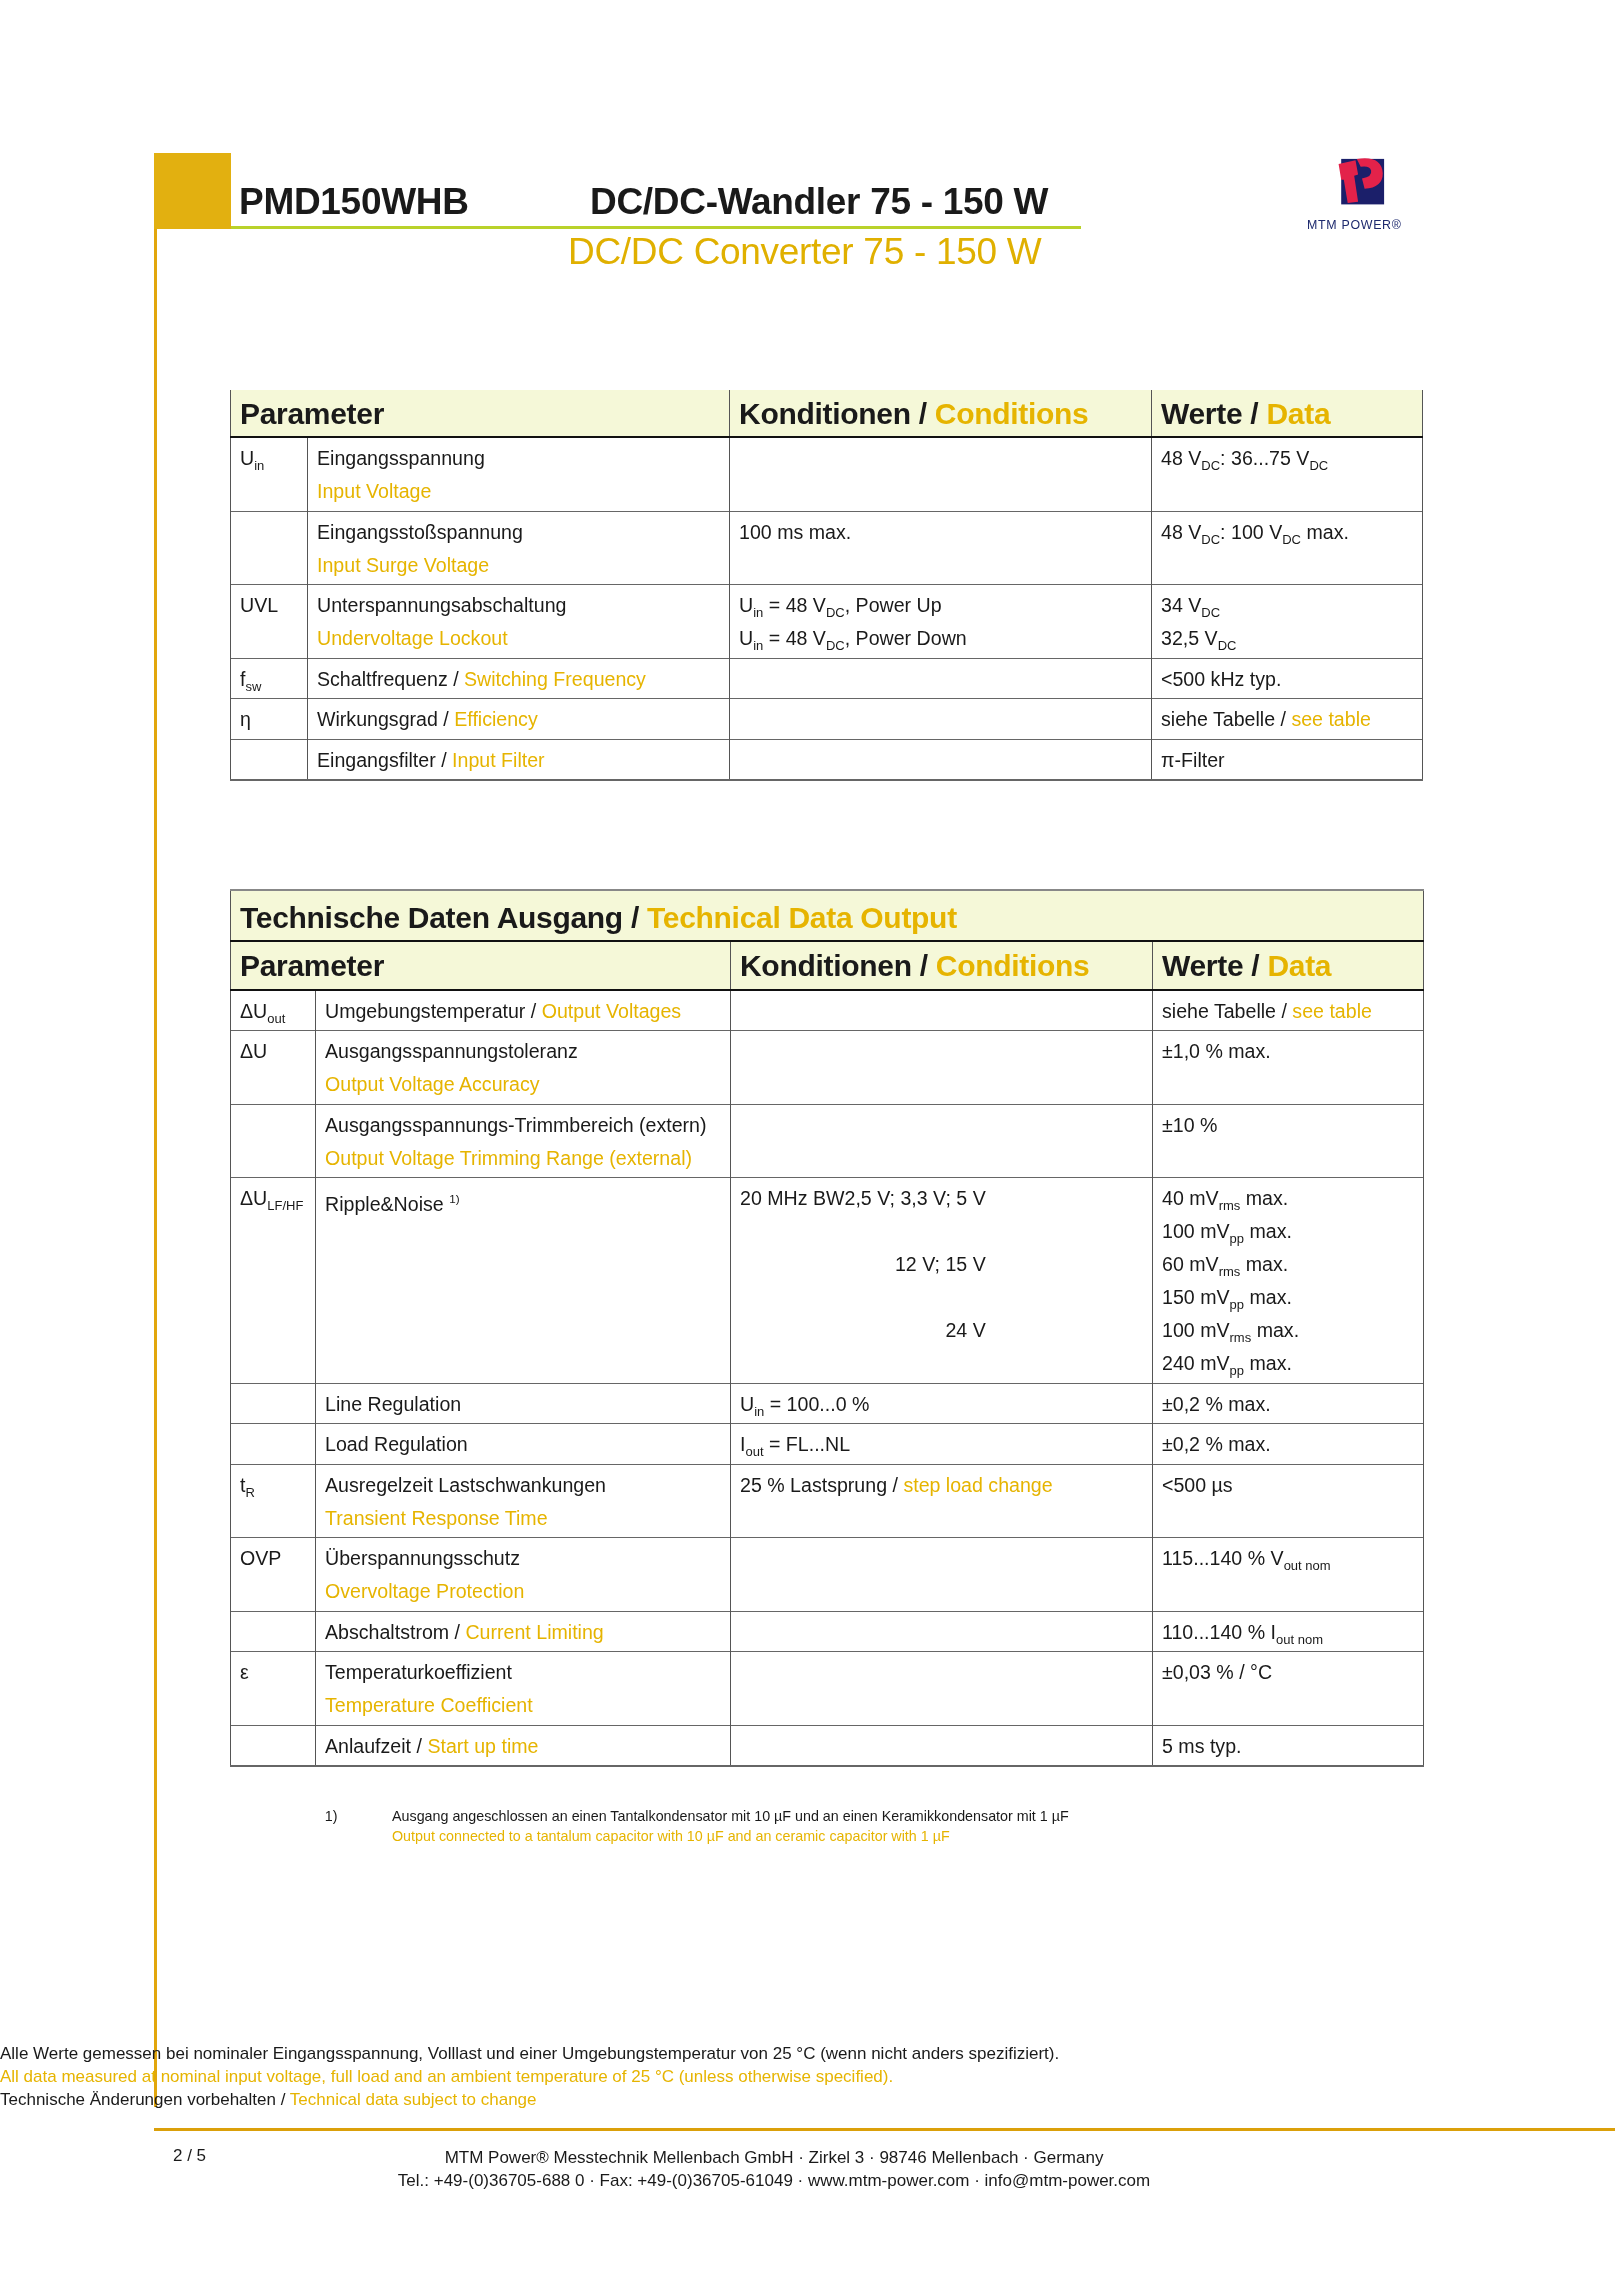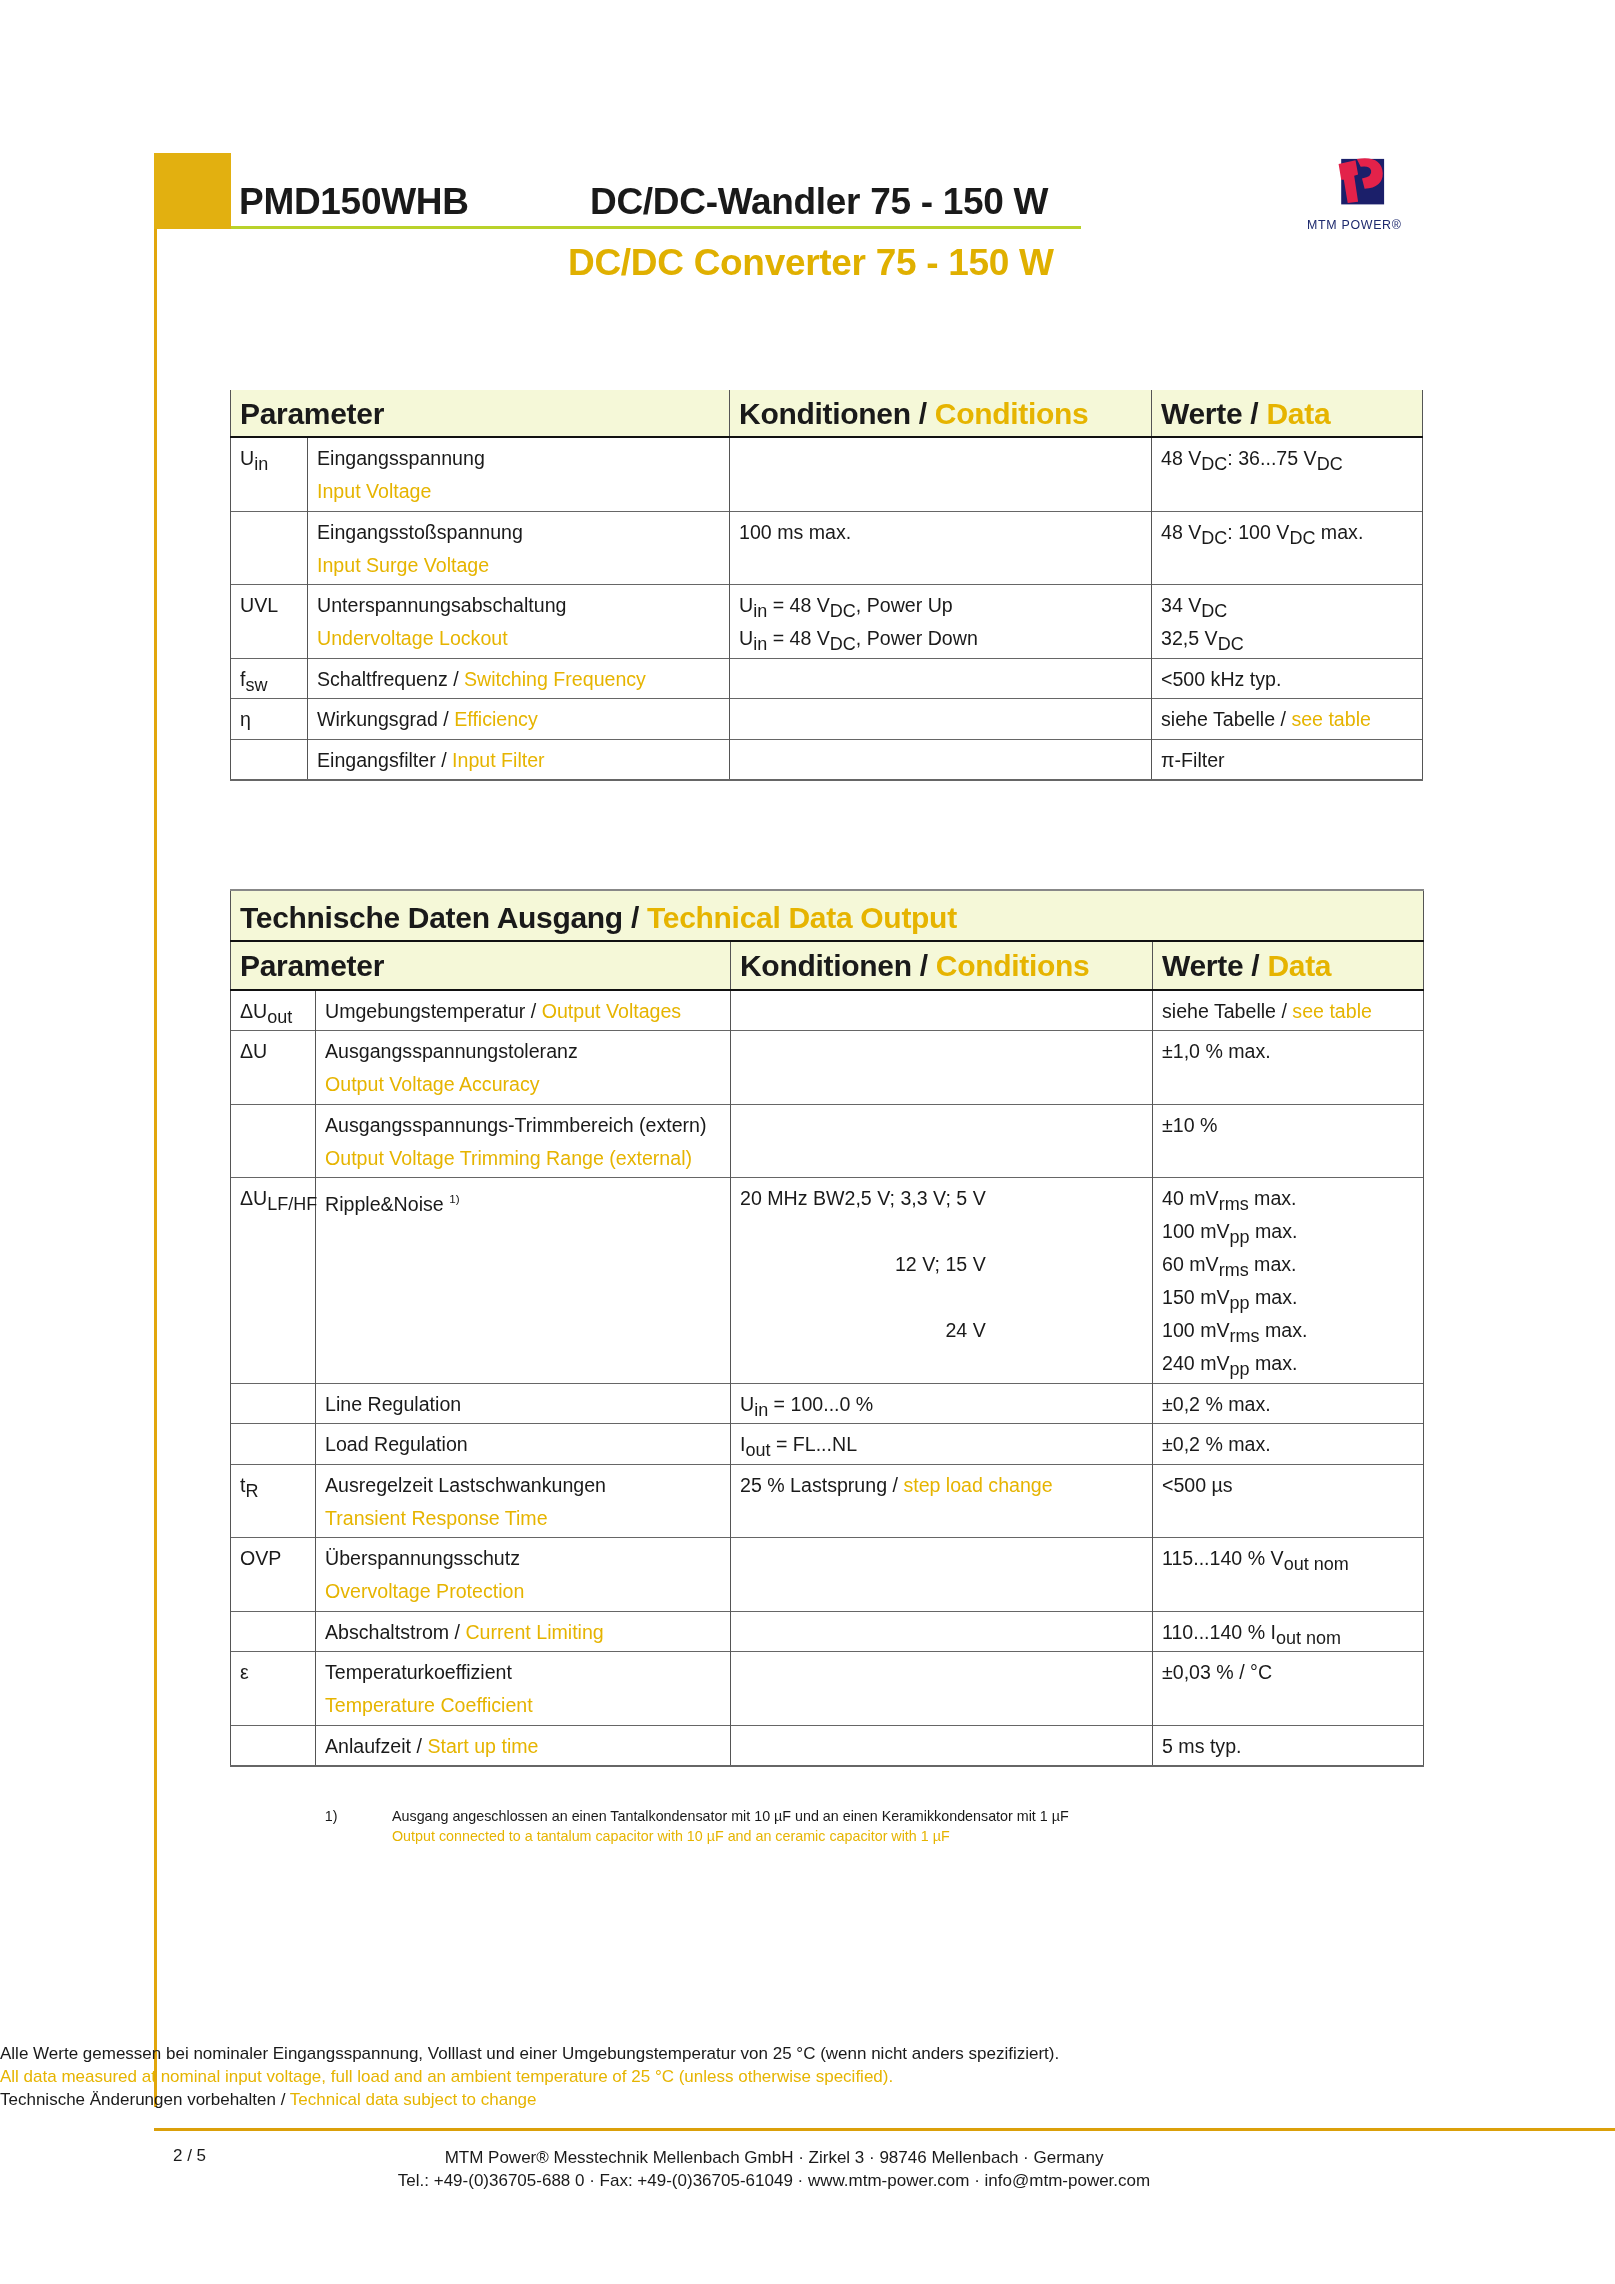--- a/index.html
+++ b/index.html
@@ -6,33 +6,33 @@
     body { width: 1616px; height: 2284px; position: relative; overflow: hidden;
            font-family: "Liberation Sans", "DejaVu Sans", sans-serif; color: #1a1a1a; }
 
     .frame-vert { position: absolute; left: 154px; top: 153px; width: 2.6px; height: 1954px; background: #e2a60c; }
     .frame-bottom { position: absolute; left: 154px; top: 2128px; width: 1462px; height: 3.3px; background: #dba00a; }
     .header-block { position: absolute; left: 154px; top: 153px; width: 77px; height: 76px; background: #e2b010; }
     .header-rule { position: absolute; left: 231px; top: 226px; width: 850px; height: 2.6px; background: #b9d22a; }
 
     .product-code { position: absolute; left: 239px; top: 181px; font-size: 37px; font-weight: bold; letter-spacing: -0.3px; }
     .title-de { position: absolute; left: 590px; top: 181px; font-size: 37px; font-weight: bold; letter-spacing: -0.3px; }
-    .title-en { position: absolute; left: 568px; top: 242px; font-size: 37px; font-weight: bold; color: #e0b000; letter-spacing: -0.3px; }
+    .title-en { position: absolute; left: 568px; top: 231px; font-size: 37px; font-weight: normal; color: #e0b000; letter-spacing: -0.3px; }
 
     .logo { position: absolute; left: 1336px; top: 155px; width: 51px; width: 52px; height: 52px; }
     .logo-text { position: absolute; left: 1307px; top: 218px; font-size: 12.4px; letter-spacing: 0.7px; color: #1e2a6e; }
 
     table.spec { position: absolute; left: 230px; width: 1193px; border-collapse: collapse; table-layout: fixed; }
     table.spec td { vertical-align: top; font-size: 19.6px; line-height: 33px; padding: 3.9px 6.5px 2.6px 9px; border-left: 1.3px solid #555; border-right: 1.3px solid #555; }
     table.spec tr.title-row td { background: #f5f8d8; font-size: 30px; font-weight: bold; padding: 6.5px 9px 3.9px; line-height: 39px; border-top: 2px solid #888; border-bottom: 2.6px solid #111; letter-spacing: -0.3px; }
     table.spec tr.head-row td { background: #f5f8d8; font-size: 30px; font-weight: bold; padding: 3.9px 9px 2.6px; line-height: 40px; border-bottom: 2.6px solid #111; letter-spacing: -0.3px; }
     table.spec tr.data-row td { border-top: 1.3px solid #666; }
     table.spec tr.data-row.last td { border-bottom: 2px solid #666; }
     .en { color: #e6b400; }
-    sub { font-size: 18px; vertical-align: -5.2px; line-height: 0; }
+    sub { font-size: 13px; vertical-align: -5.2px; line-height: 0; }
     .sym { white-space: nowrap; }
 
     .ripple-cond { display: flex; justify-content: flex-start; }
     .ripple-cond .sizes { text-align: right; }
 
     .footnote { position: absolute; left: 326px; top: 1807px; font-size: 14.3px; line-height: 19.6px; }
     .footnote .num { position: absolute; left: -1.3px; }
     .footnote .txt { margin-left: 26px; padding-left: 40px; }
 
     .bottom-note { position: absolute; left: 0; width: 1616px; top: 2042px; font-size: 17px; line-height: 23px; }

